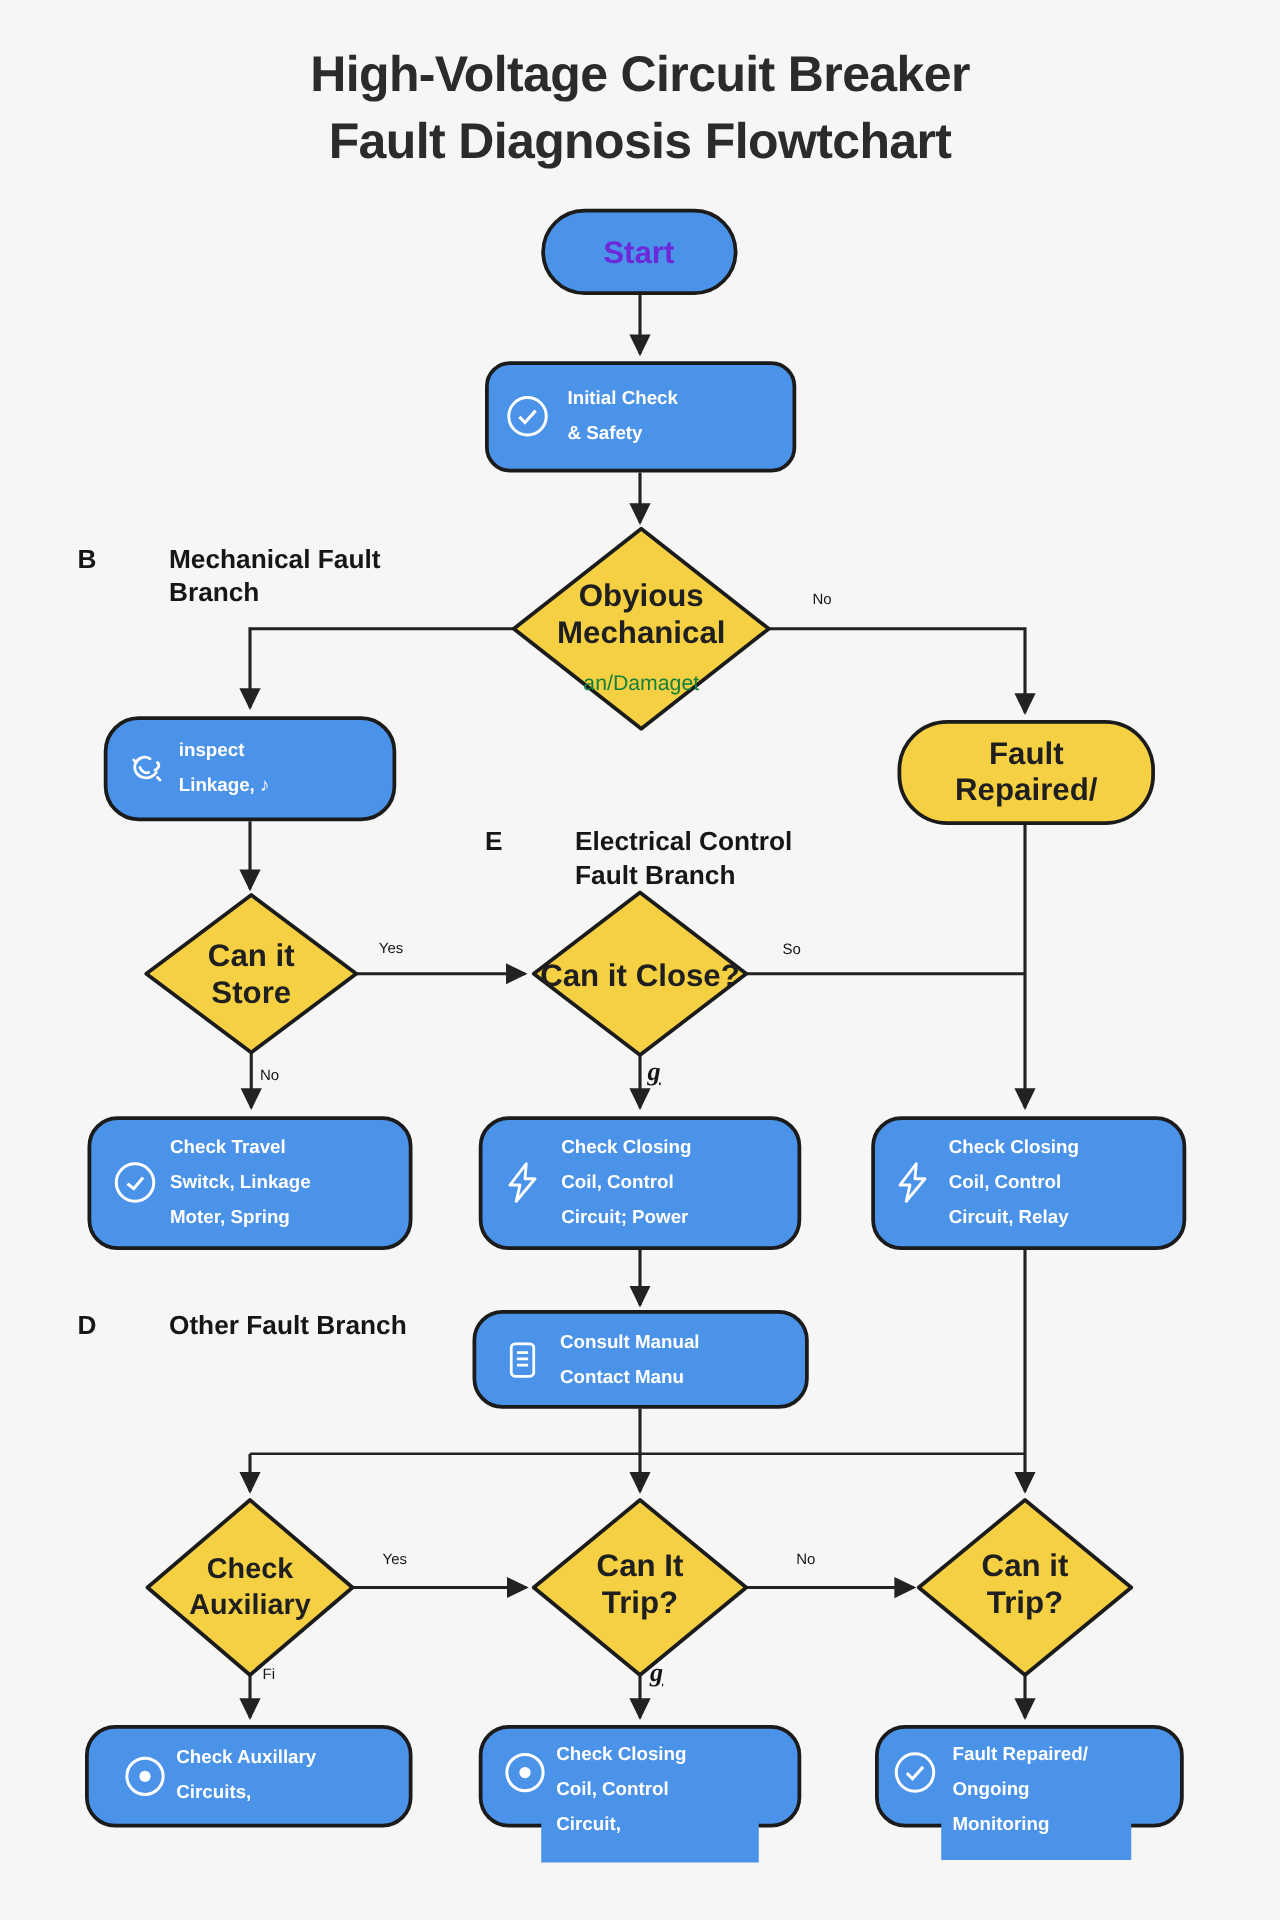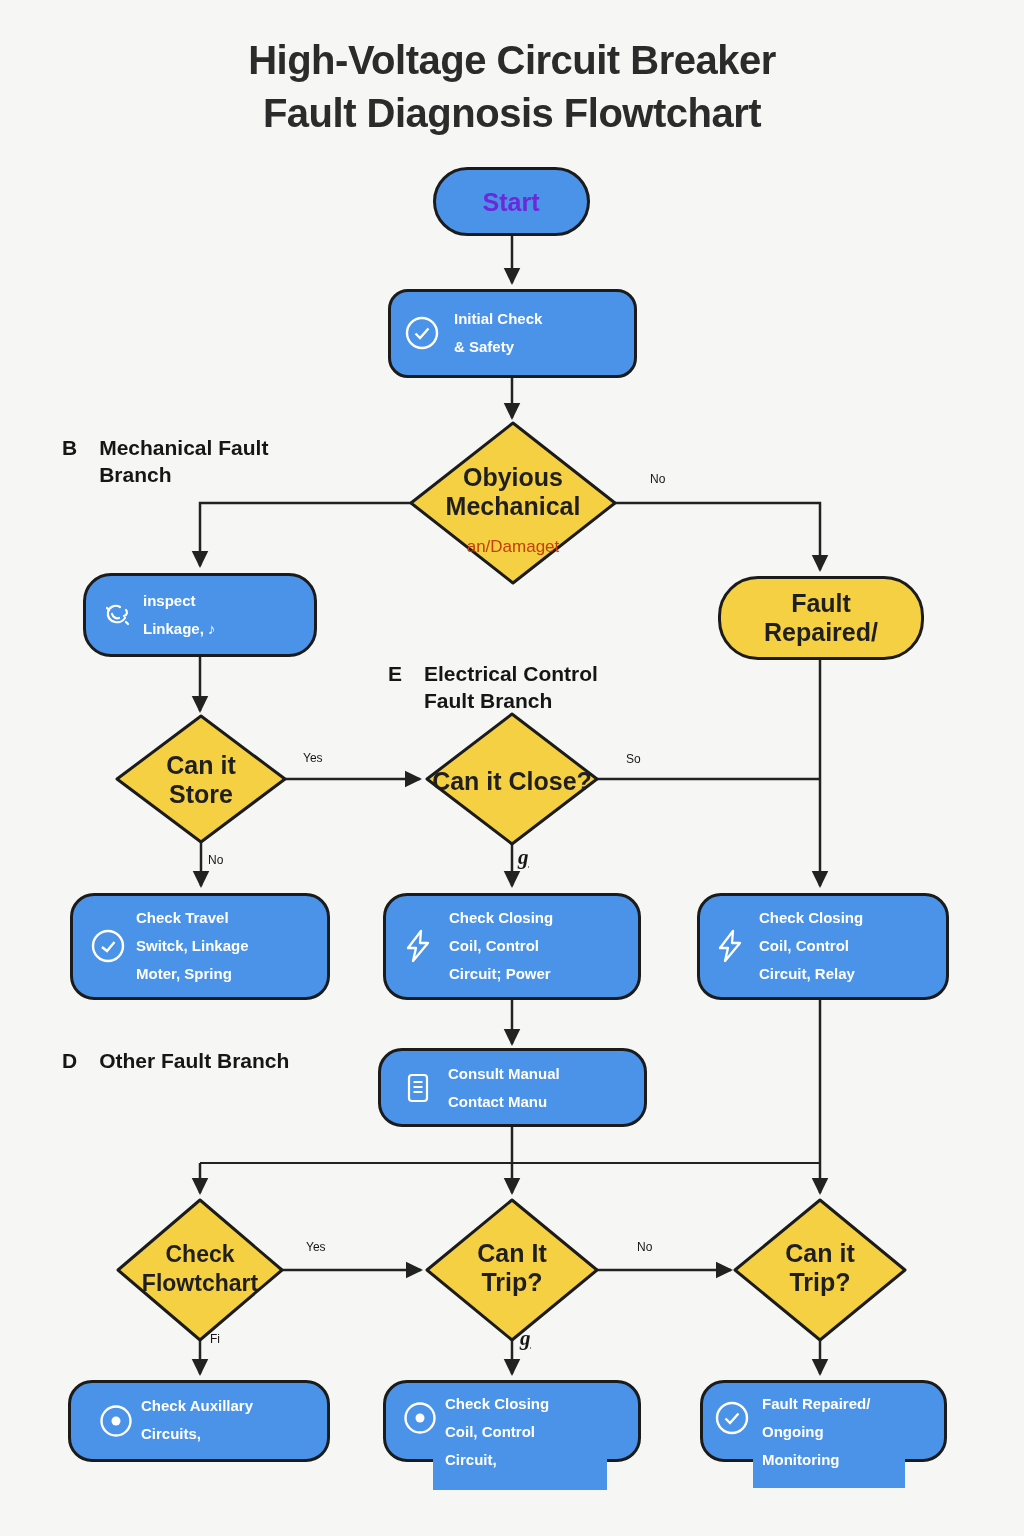--- a/index.html
+++ b/index.html
@@ -17,27 +17,27 @@
   .icon{position:absolute;width:40px;height:40px;z-index:3;}
   .btext{position:absolute;color:#ffffff;font-weight:bold;font-size:15px;
     line-height:28px;white-space:pre-line;z-index:3;}
   .ctext{position:absolute;transform:translate(-50%,-50%);text-align:center;
     color:#6d28d9;font-weight:bold;font-size:25px;line-height:30px;
     white-space:pre-line;z-index:3;}
   .dtext{position:absolute;transform:translate(-50%,-50%);text-align:center;
     color:#1f1f1f;font-weight:bold;font-size:25px;line-height:29px;
     white-space:pre-line;z-index:3;}
   .dsub{position:absolute;transform:translate(-50%,-50%);text-align:center;
-    color:#c2410c;font-weight:normal;font-size:17px;white-space:nowrap;z-index:3;}
+    color:#15803d;font-weight:normal;font-size:17px;white-space:nowrap;z-index:3;}
   .elabel{position:absolute;font-size:12px;color:#161616;z-index:3;}
   .glabel{font-family:"Liberation Serif",serif;font-weight:bold;font-style:italic;
     text-decoration:underline;font-size:21px;}
   .section{position:absolute;display:flex;gap:22px;font-weight:bold;font-size:21px;
     color:#161616;line-height:27px;z-index:3;}
-  .section .slabel{white-space:pre-line;}
+  .section .slabel{white-space:pre-line;margin-left:36px;}
 </style>
 </head>
 <body>
 
 <div id="canvas">
 
   <svg class="overlay" width="1024" height="1536" viewBox="0 0 1024 1536">
     <defs>
       <marker id="ah" markerWidth="8" markerHeight="8" refX="6.2" refY="4" orient="auto" markerUnits="strokeWidth">
         <path d="M0,0.6 L7,4 L0,7.4 Z" fill="#222222"></path>
@@ -162,21 +162,21 @@
   <svg class="icon" style="left:398px;top:1068px;" viewBox="0 0 40 40">
     <g stroke="#fff" stroke-width="2.2" fill="none">
         <rect x="11" y="7" width="18" height="26" rx="3"></rect>
         <path d="M15.5 14 h9 M15.5 19 h9 M15.5 24 h9"></path>
       </g>
   </svg>
   <div class="btext" style="left:448px;top:1060px;">Consult Manual
 Contact Manu</div>
 
   <div class="dtext" style="left:200px;top:1269px;font-size:23px;">Check
-Flowtchart</div>
+Auxiliary</div>
   <div class="dtext" style="left:512px;top:1268px;">Can It
 Trip?</div>
   <div class="dtext" style="left:820px;top:1268px;">Can it
 Trip?</div>
 
   <div class="box" style="left:68px;top:1380px;width:262px;height:82px;"></div>
   <svg class="icon" style="left:96px;top:1401px;" viewBox="0 0 40 40">
     <circle cx="20" cy="20" r="14.5" stroke="#fff" stroke-width="2.4" fill="none"></circle>
       <circle cx="20" cy="20" r="4.5" fill="#fff"></circle>
   </svg>

